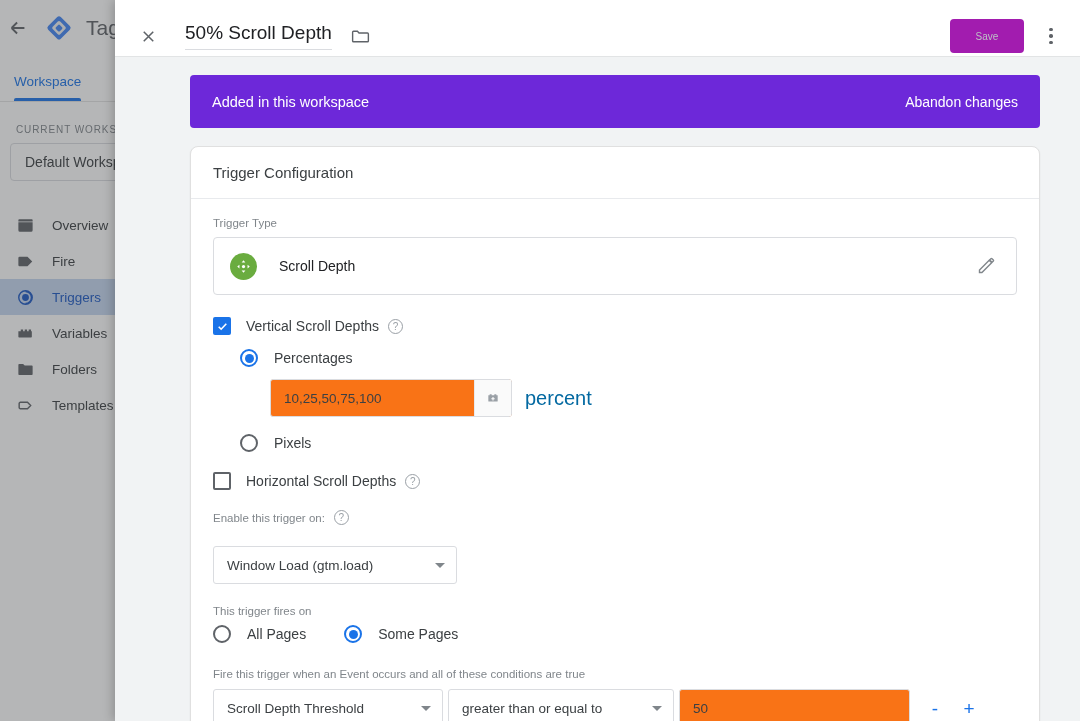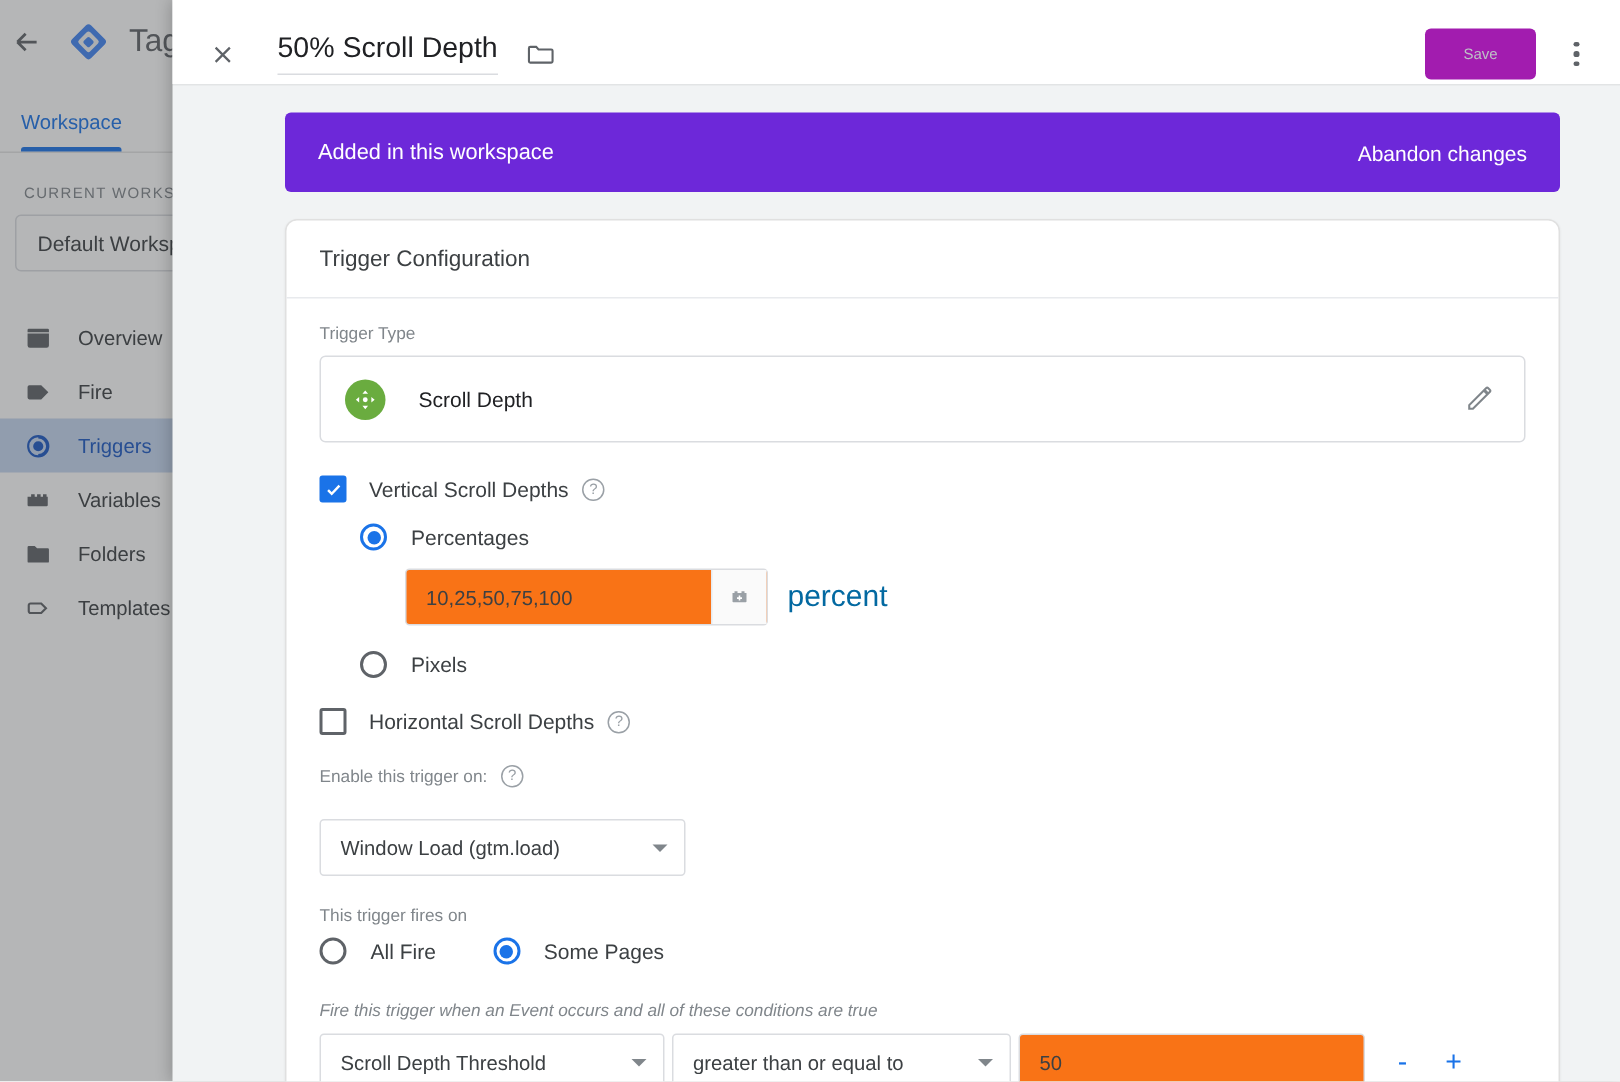--- a/index.html
+++ b/index.html
@@ -407,26 +407,26 @@
 
           <div class="select" style="width:244px; margin-top:21px;">
             <span class="sval">Window Load (gtm.load)</span>
             <span class="caret"></span>
           </div>
 
           <div class="field-label" style="margin-top:21px;">This trigger fires on</div>
 
           <div class="row">
             <span class="rdo off"></span>
-            <span class="rdo-label">All Fire</span>
+            <span class="rdo-label">All Pages</span>
             <span class="rdo on" style="margin-left:38px;"></span>
             <span class="rdo-label">Some Pages</span>
           </div>
 
-          <div class="section-note" style="margin-top:25px; margin-bottom:9px;font-style:italic;">Fire this trigger when an Event occurs and all of these conditions are true</div>
+          <div class="section-note" style="margin-top:25px; margin-bottom:9px;">Fire this trigger when an Event occurs and all of these conditions are true</div>
 
           <div class="cond-row">
             <div class="select" style="width:230px;">
               <span class="sval">Scroll Depth Threshold</span>
               <span class="caret"></span>
             </div>
             <div class="select" style="width:226px; margin-left:5px;">
               <span class="sval">greater than or equal to</span>
               <span class="caret"></span>
             </div>

